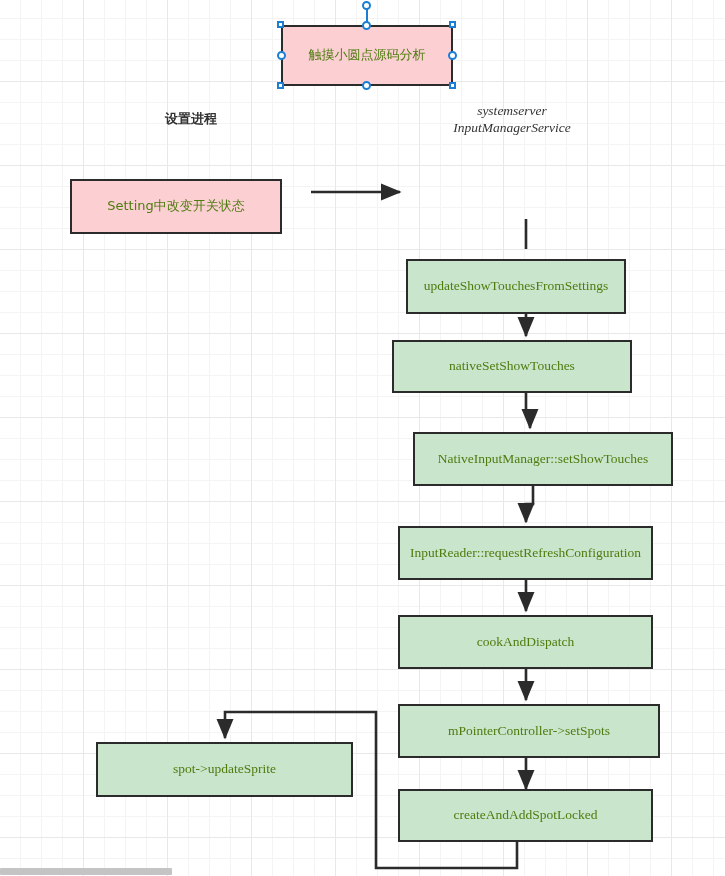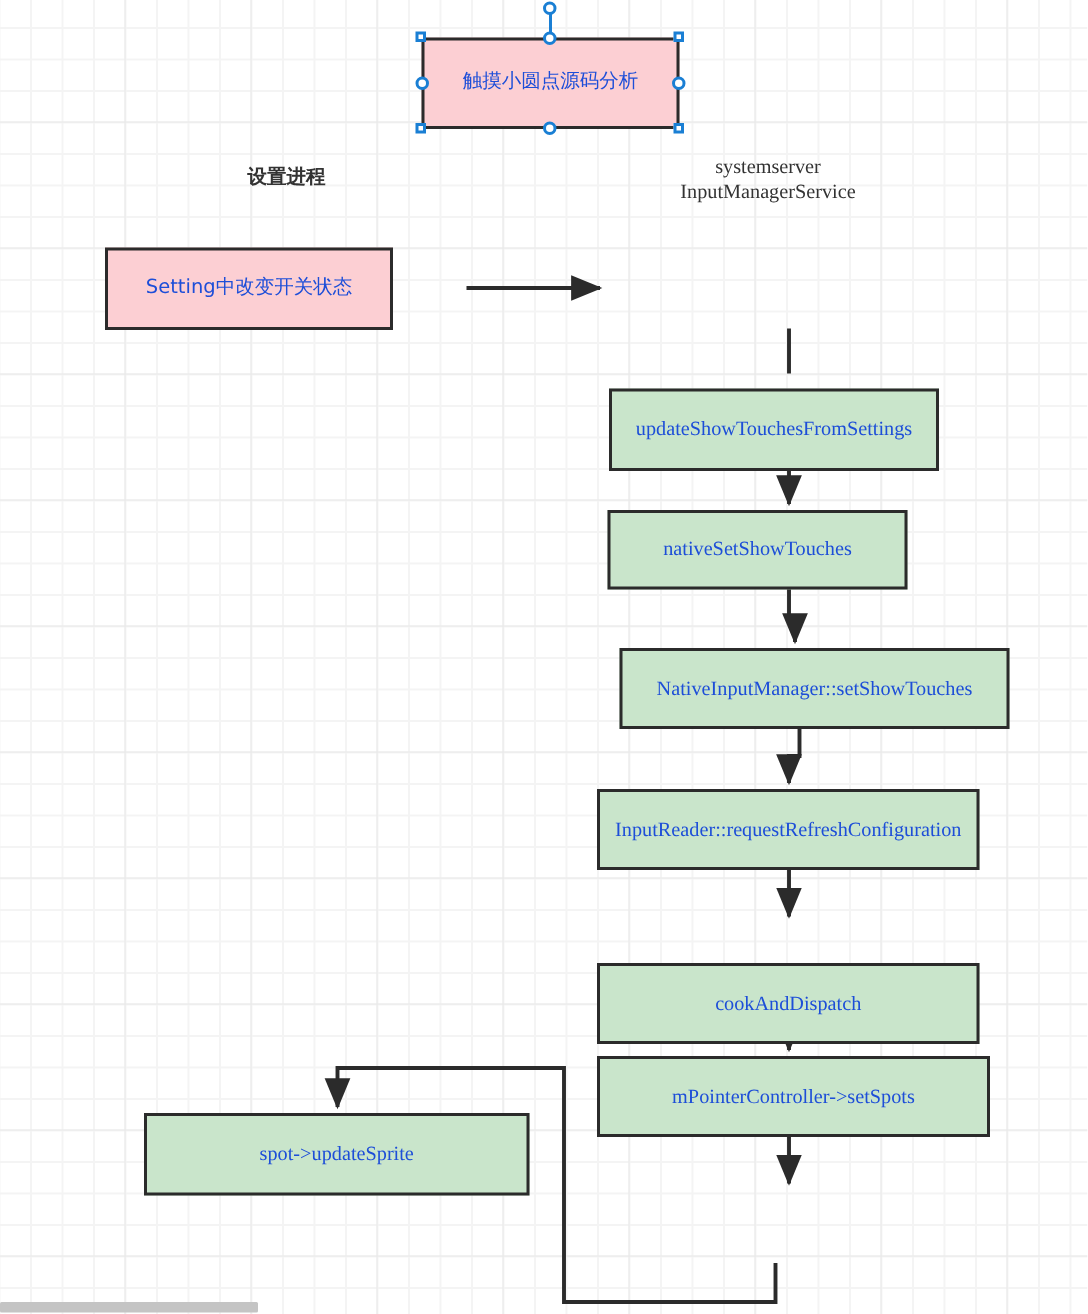--- a/index.html
+++ b/index.html
@@ -31,21 +31,21 @@
 
   .node {
     position: absolute;
     box-sizing: border-box;
     border: 2px solid #2b2b2b;
     display: flex;
     align-items: center;
     justify-content: center;
     text-align: center;
     font-size: 13.5px;
-    color: #1d4ed8;
+    color: #4d7c0f;
     line-height: 1.25;
     padding: 2px 6px;
   }
   .node.pink {
     background: #fccfd3;
   }
   .node.green {
     background: #c9e5cb;
   }
 
@@ -159,54 +159,57 @@
   <div class="handle sq" style="left:277px; top:82px;"></div>
   <div class="handle sq" style="left:449px; top:82px;"></div>
 
   <div class="handle circ" style="left:362px; top:21px;"></div>
   <div class="handle circ" style="left:362px; top:81px;"></div>
   <div class="handle circ" style="left:277px; top:51px;"></div>
   <div class="handle circ" style="left:448px; top:51px;"></div>
 
   <div class="label cjk" style="left:121px; top:111px; width:140px;font-weight:bold;">设置进程</div>
 
-  <div class="label" style="left:432px; top:103px; width:160px;">
+  <div class="label" style="left:432px; top:103px; width:160px;font-style:italic;">
     <div>systemserver</div>
     <div>InputManagerService</div>
   </div>
 
-  <div class="node pink" style="left:70px; top:165px; width:192px; height:55px;">
+  <div class="node pink" style="left:70px; top:179px; width:212px; height:55px;">
     <span class="cjk-text">Setting中改变开关状态</span>
   </div>
 
 
   <div class="node green" style="left:406px; top:259px; width:220px; height:55px;">
     <span>updateShowTouchesFromSettings</span>
   </div>
 
-  <div class="node green" style="left:405px; top:340px; width:200px; height:53px;">
+  <div class="node green" style="left:392px; top:340px; width:240px; height:53px;">
     <span>nativeSetShowTouches</span>
   </div>
 
   <div class="node green" style="left:413px; top:432px; width:260px; height:54px;">
     <span>NativeInputManager::setShowTouches</span>
   </div>
 
   <div class="node green" style="left:398px; top:526px; width:255px; height:54px;align-items:center;">
     <span>InputReader::requestRefreshConfiguration</span>
   </div>
 
-  <div class="node green" style="left:398px; top:615px; width:255px; height:54px;margin-top:27px;">
+  <div class="node green" style="left:398px; top:615px; width:255px; height:54px;">
     <span>cookAndDispatch</span>
   </div>
 
   <div class="node green" style="left:398px; top:704px; width:262px; height:54px;">
     <span>mPointerController-&gt;setSpots</span>
   </div>
 
+  <div class="node green" style="left:398px; top:789px; width:255px; height:53px;">
+    <span>createAndAddSpotLocked</span>
+  </div>
 
   <div class="node green" style="left:96px; top:742px; width:257px; height:55px;">
     <span>spot-&gt;updateSprite</span>
   </div>
 
   <div class="scrollbar-track">
     <div class="scrollbar-thumb"></div>
   </div>
 
 </div>

